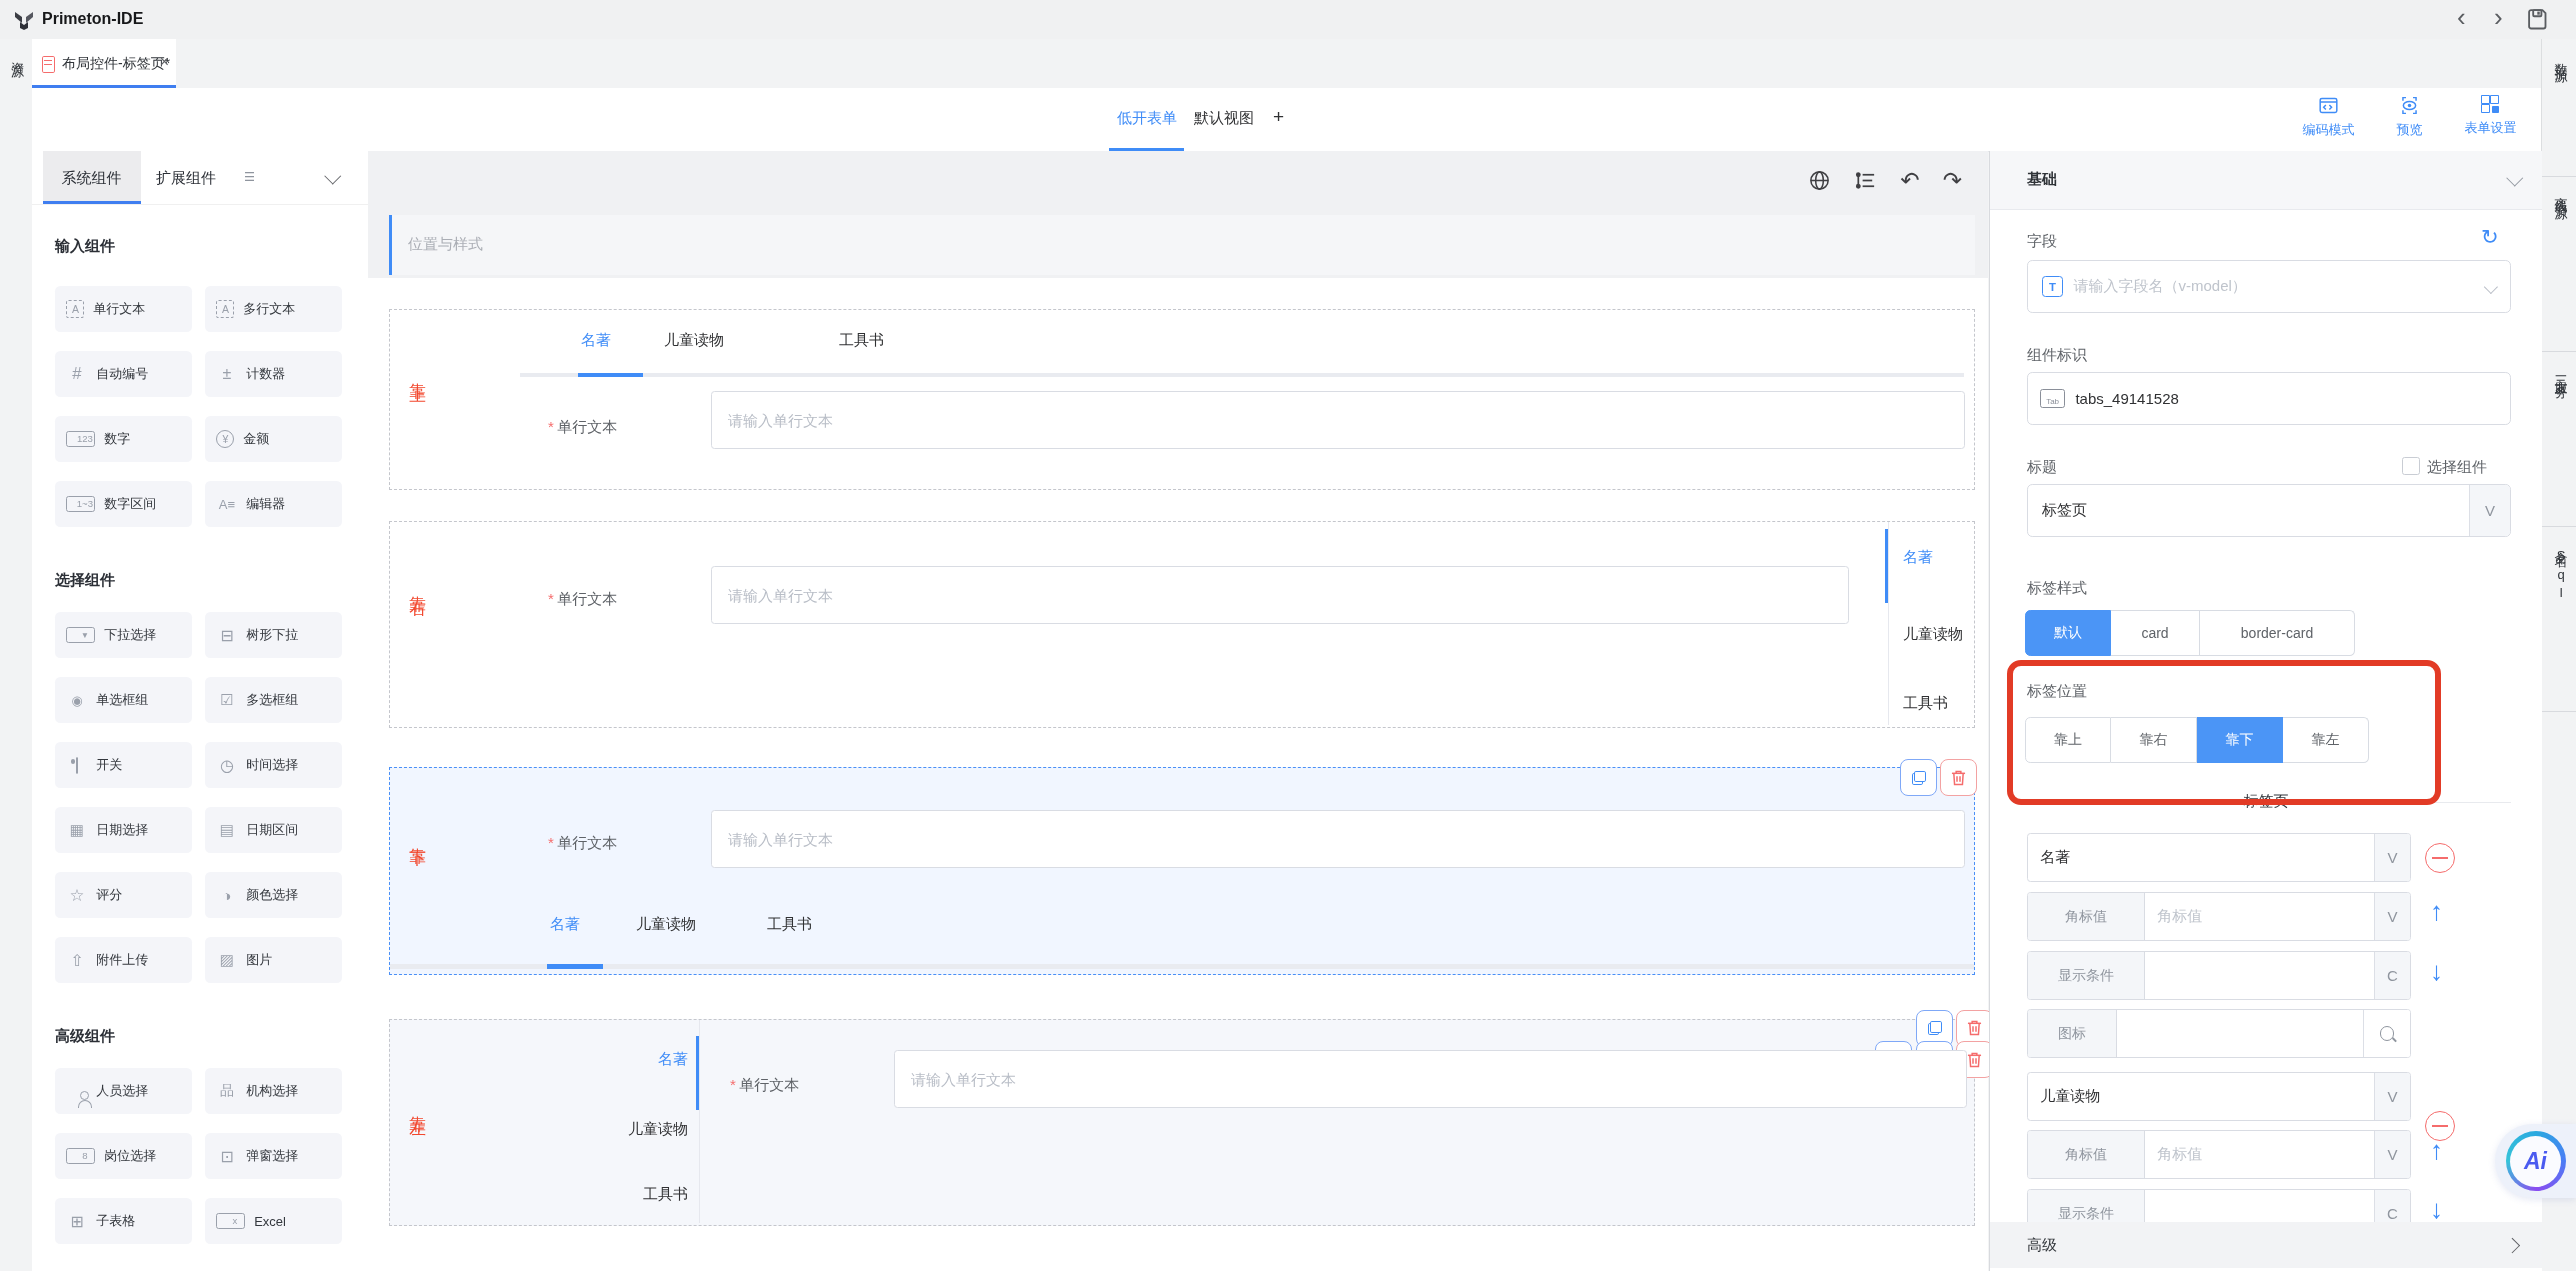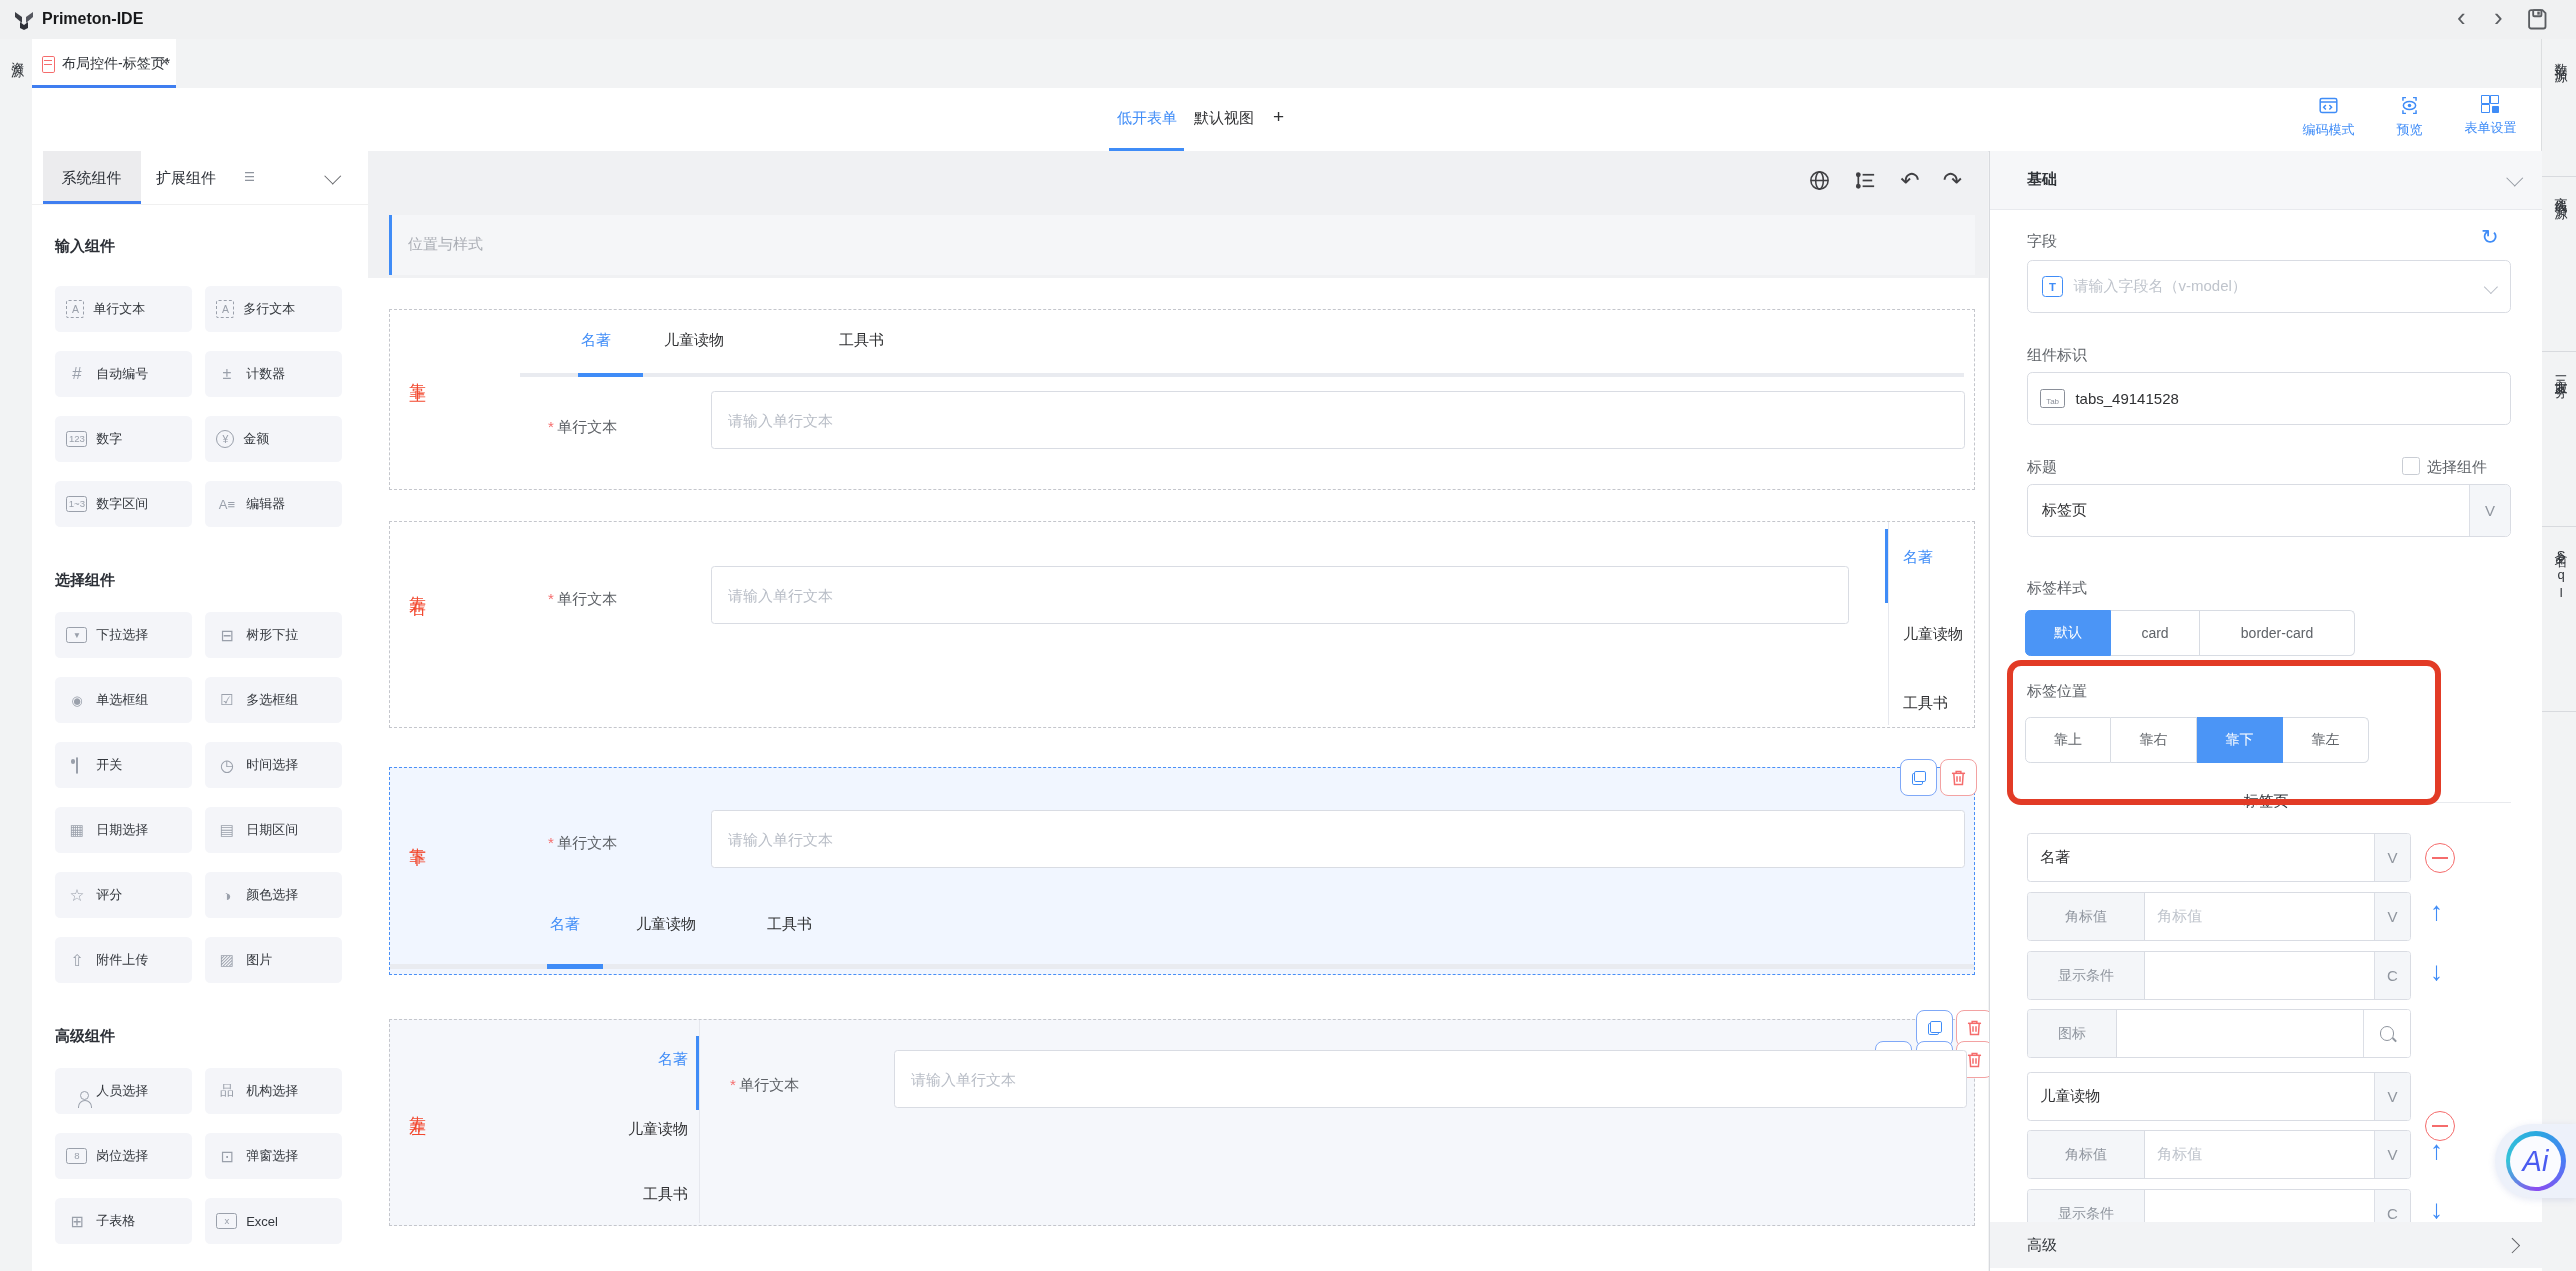--- a/index.html
+++ b/index.html
@@ -57,21 +57,21 @@
   .pal-tab.active{background:#ececee;}
   .pal-tab.active::after{content:"";position:absolute;left:0;bottom:0;width:100%;height:2.6px;background:#3f7ef0;}
   .pal-menu{position:absolute;left:212px;top:19px;font-size:12.3px;color:#8f959e;cursor:pointer;}
   .caret-down{width:10.5px;height:10.5px;border-right:1.8px solid #606266;border-bottom:1.8px solid #606266;transform:rotate(45deg);cursor:pointer;}
   .pal-body{padding:0 0 0 23px;}
   .pal-group-title{font-size:15px;font-weight:700;color:#2b2f36;}
   .gt1{margin:32px 0 30px 0;} .gt2{margin:44px 0 22px 0;}
   .pal-grid{display:grid;grid-template-columns:137px 137px;column-gap:13px;row-gap:19px;}
   .pal-item{height:46px;background:#f4f5f9;border-radius:5.3px;display:flex;align-items:center;gap:8.8px;padding-left:11.4px;box-sizing:border-box;cursor:grab;}
   .pal-item .glyph{width:21px;text-align:center;font-size:13px;color:#9aa0ab;flex:none;}
-  .pal-item .glyph.boxed{font-size:9.6px;border:1.1px solid #9aa0ab;border-radius:2.6px;width:19px;height:14px;line-height:14px;}
+  .pal-item .glyph.boxed{font-size:9.6px;border:1.1px solid #9aa0ab;border-radius:2.6px;width:19px;height:14px;line-height:14px;padding-left:8px;}
   .pal-item .glyph.dashed{font-size:10.5px;border:1.1px dashed #9aa0ab;border-radius:2.6px;width:16px;height:16px;line-height:16px;}
   .pal-item .glyph.round{font-size:10.5px;border:1.1px solid #9aa0ab;border-radius:50%;width:16px;height:16px;line-height:16px;}
   .pal-item .lbl{font-size:13px;color:#33373d;}
 
   
   .canvas{left:368px;top:151px;width:1620px;height:1121px;background:#fff;}
   .canvas-top{left:0;top:0;width:1620px;height:127px;background:#f0f1f3;}
   .canvas-tools{right:26px;top:17.5px;display:flex;gap:23px;align-items:center;color:#3f3f42;}
   .ctool{cursor:pointer;font-size:23px;line-height:23px;color:#3f3f42;}
   .sec-bar{left:21px;top:64px;width:1586px;height:60px;background:#f5f6f8;border-left:3.5px solid #3f8cf7;box-sizing:border-box;}
@@ -129,21 +129,21 @@
   .adv-bar .t{position:absolute;left:37px;top:14px;font-size:15px;color:#2f3338;}
   .chev-right{width:9.6px;height:9.6px;border-right:1.8px solid #606266;border-top:1.8px solid #606266;transform:rotate(45deg);cursor:pointer;}
   .search-ic{width:12.3px;height:12.3px;border:1.6px solid #8f959e;border-radius:50%;position:relative;}
   .search-ic::after{content:"";position:absolute;width:5.3px;height:1.6px;background:#8f959e;transform:rotate(45deg);right:-4.4px;bottom:-0.9px;}
 
   
   .ai-pill{left:2495px;top:1124px;width:81px;height:74px;background:#edf1fa;border-radius:37px 0 0 37px;z-index:20;box-shadow:0 1.8px 7px rgba(80,100,180,.15);}
   .ai-ring{position:absolute;left:10.5px;top:7px;width:60px;height:60px;border-radius:50%;
     background:conic-gradient(#2aa9e0,#4a7cf5,#8a4df0,#36c3d8,#2aa9e0);display:flex;align-items:center;justify-content:center;cursor:pointer;}
   .ai-inner{width:51px;height:51px;border-radius:50%;background:#fafbff;display:flex;align-items:center;justify-content:center;
-    font-style:italic;font-weight:400;font-size:29px;color:#4a5bf0;}
+    font-style:italic;font-weight:700;font-size:23px;color:#4a5bf0;}
 
   svg{display:block;}
   .person-ic{position:relative;width:16px;height:16px;}
   .person-ic::before{content:"";position:absolute;left:3.5px;top:0;width:7px;height:7px;border:1.3px solid #9aa0ab;border-radius:50%;}
   .person-ic::after{content:"";position:absolute;left:0.9px;top:8.8px;width:12.3px;height:7px;border:1.3px solid #9aa0ab;border-bottom:none;border-radius:7px 7px 0 0;}
   .toggle-ic{width:19px;height:10.5px;border:1.3px solid #9aa0ab;border-radius:6.1px;position:relative;}
   .toggle-ic::after{content:"";position:absolute;right:1.8px;top:1.8px;width:4.4px;height:4.4px;border-radius:50%;background:#9aa0ab;}
 </style>
 </head>
 <body>

